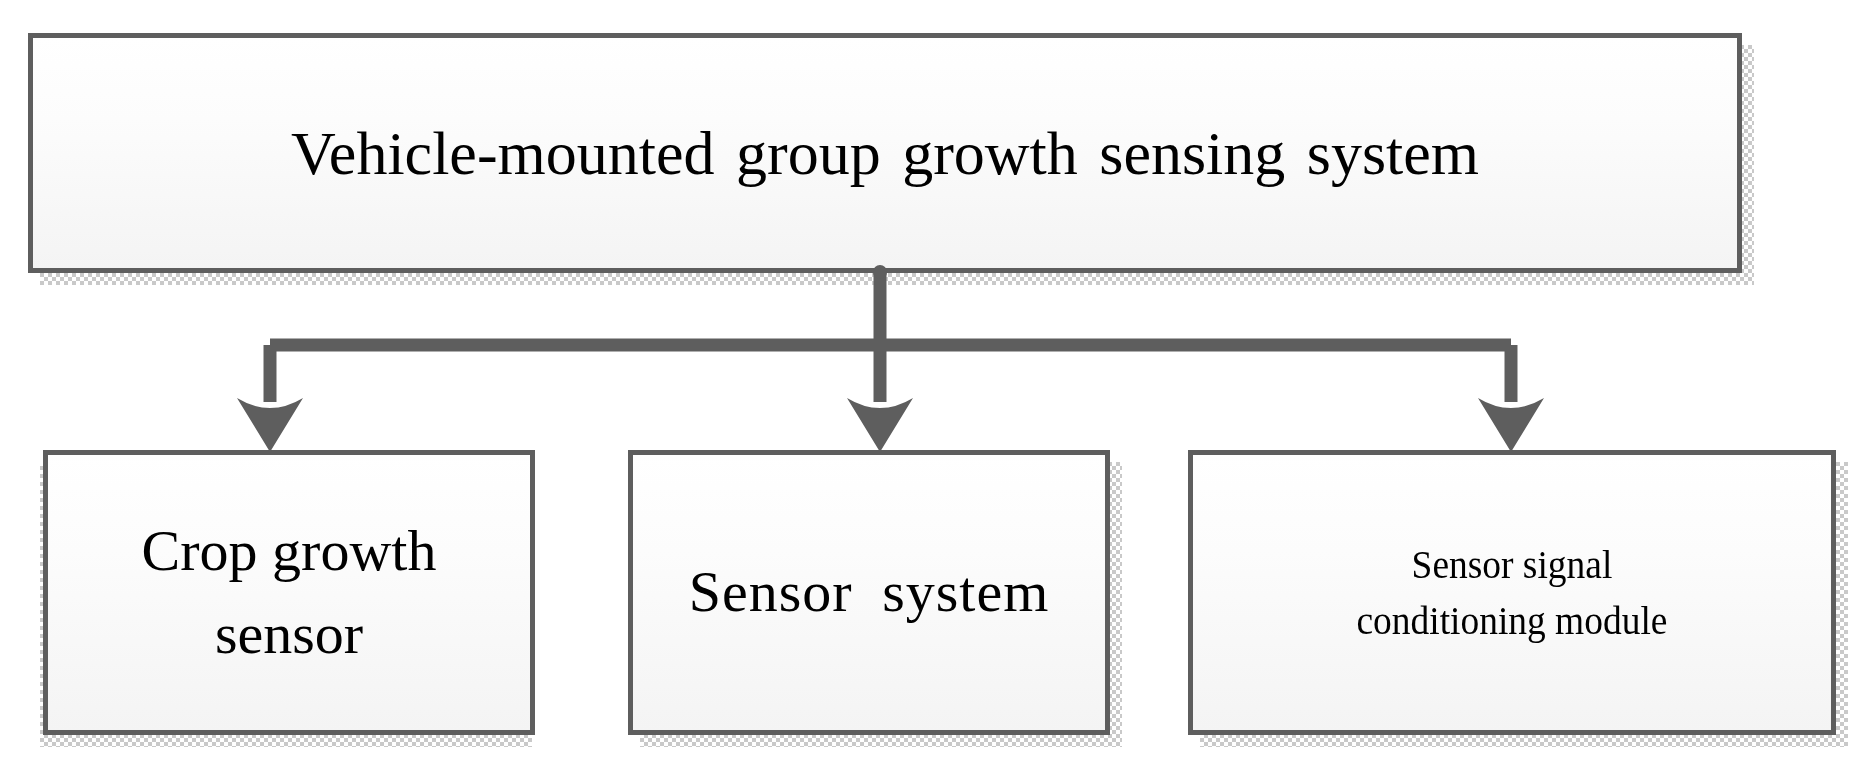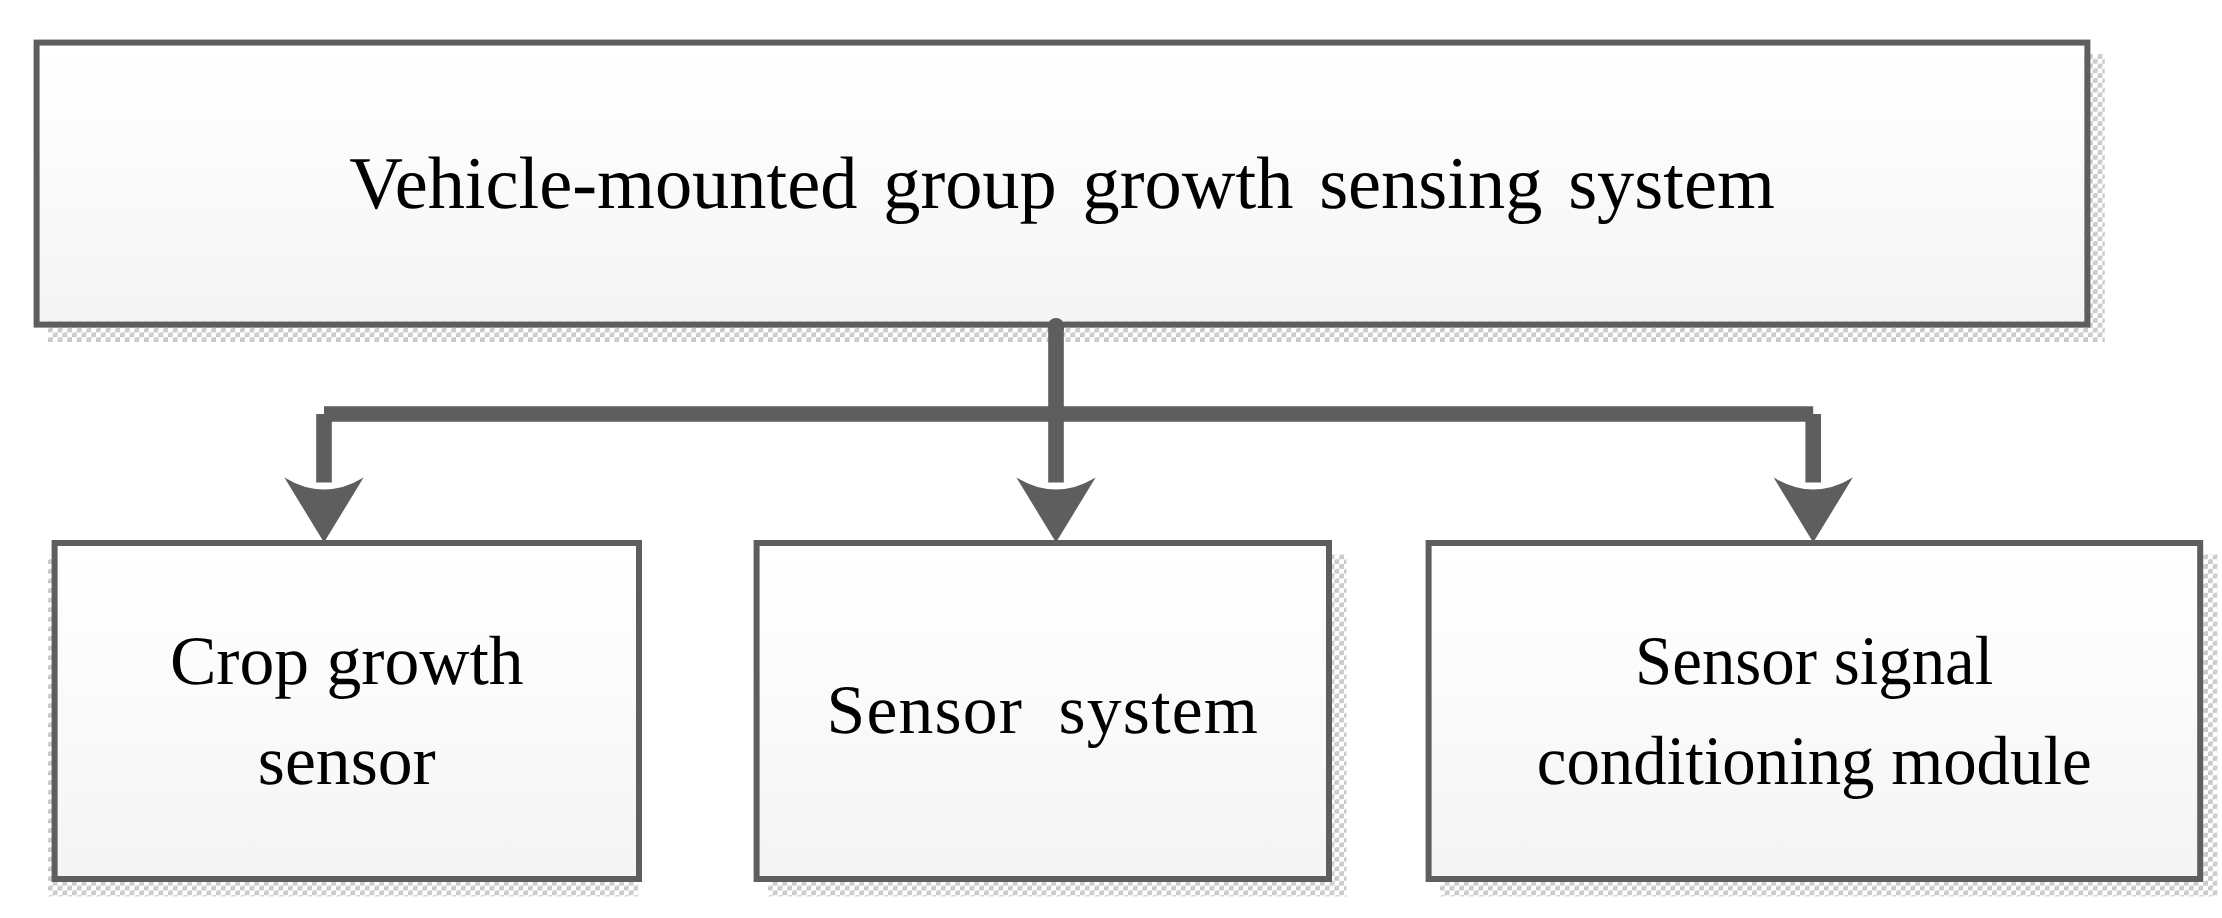--- a/index.html
+++ b/index.html
@@ -24,21 +24,21 @@
 
   #n-root{left:28px;top:33px;width:1714px;height:240px;font-size:62px;z-index:2;}
   #s-root{left:40px;top:45px;width:1714px;height:240px;z-index:1;}
 
   #n-left{left:28px;top:450px;width:492px;height:285px;font-size:58px;z-index:2;margin-left:15px;}
   #s-left{left:40px;top:462px;width:492px;height:285px;z-index:1;}
 
   #n-mid{left:628px;top:450px;width:482px;height:285px;font-size:58px;z-index:2;}
   #s-mid{left:640px;top:462px;width:482px;height:285px;z-index:1;}
 
-  #n-right{left:1188px;top:450px;width:648px;height:285px;font-size:58px;z-index:2;}
+  #n-right{left:1188px;top:450px;width:648px;height:285px;font-size:39px;z-index:2;}
   #s-right{left:1200px;top:462px;width:648px;height:285px;z-index:1;}
 
   .nlabel{display:block;white-space:pre-line;}
   #n-mid .nlabel{letter-spacing:1px;word-spacing:14px;}
   #n-root .nlabel{word-spacing:6px;}
   #n-right .nlabel{transform:scaleX(.96);}
 
   #connectors{position:absolute;left:0;top:0;width:1852px;height:765px;z-index:3;}
 </style>
 </head>

